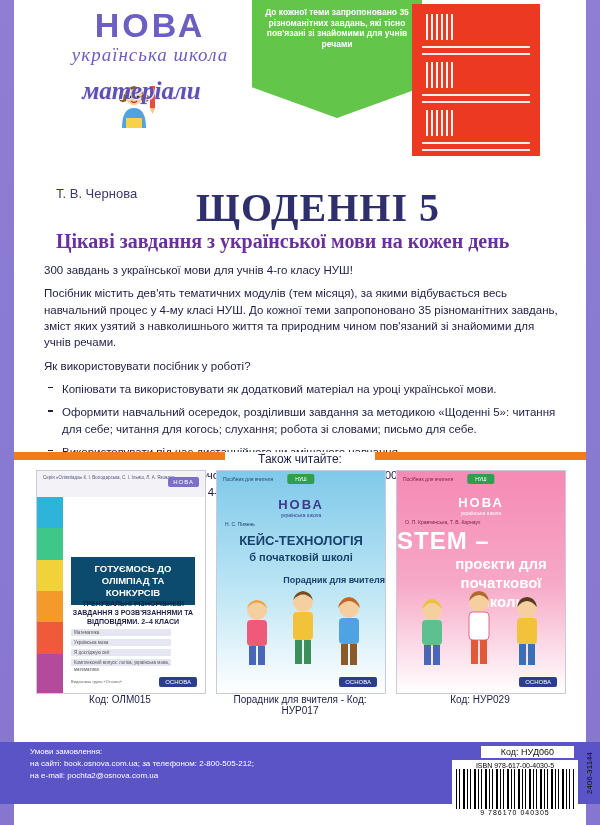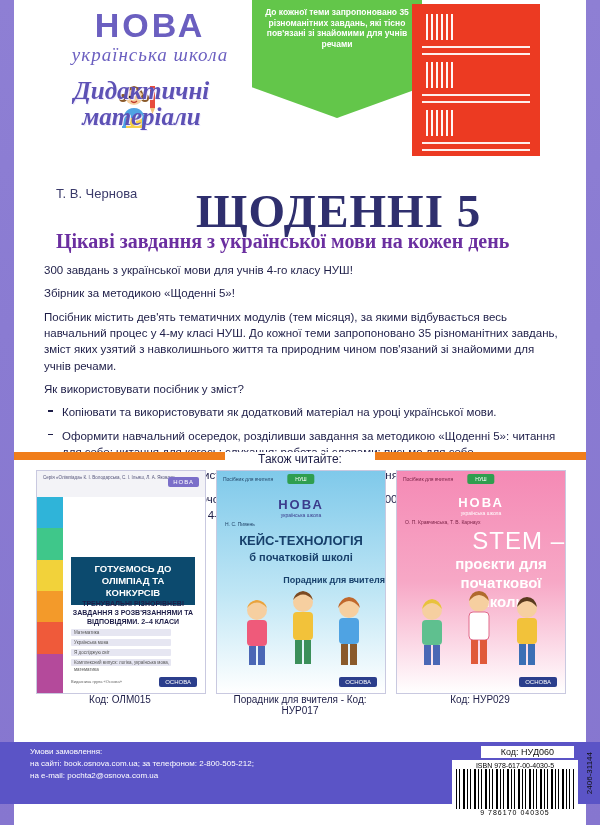--- a/index.html
+++ b/index.html
@@ -75,21 +75,21 @@
   }
   .stamp .sq{
     position:absolute;left:14px;width:30px;height:26px;
     background:repeating-linear-gradient(90deg,#fff 0 2px,transparent 2px 5px);
     opacity:.95;
   }
   
   .title{
     position:absolute;left:182px;top:184px;
     font-family:"Liberation Serif", serif;
-    font-size:47px;font-weight:bold;color:#2f2f6e;letter-spacing:1px;
+    font-size:40px;font-weight:bold;color:#2f2f6e;letter-spacing:1px;
   }
   .subtitle{
     position:absolute;left:42px;top:230px;right:20px;
     font-family:"Liberation Serif", serif;
     font-size:20px;font-weight:bold;color:#6b2fa0;
   }
   
   .body{
     position:absolute;left:30px;right:22px;top:262px;
     color:#1d1d47;font-size:11.5px;line-height:1.42;
@@ -148,21 +148,21 @@
   .c2 .t2{position:absolute;left:0;right:0;top:100px;text-align:right;color:#17406b;font-weight:bold;font-size:9px;}
   .c2 .auth{position:absolute;left:8px;top:50px;font-size:5px;color:#24476b;}
   .c2 .osn{position:absolute;right:8px;bottom:6px;background:#2b3e8c;color:#fff;font-size:6px;padding:2px 6px;border-radius:2px;}
   .kid{position:absolute;bottom:26px;}
   
   .c3{background:linear-gradient(180deg,#f58ab5 0%,#f7a8c6 50%,#ffffff 100%);}
   .c3 .tophdr{position:absolute;left:6px;top:5px;font-size:5px;color:#7b2247;}
   .c3 .gbadge{position:absolute;left:50%;transform:translateX(-50%);top:3px;background:#2f9e4f;color:#fff;font-size:5px;padding:2px 8px;border-radius:2px;}
   .c3 .novab{position:absolute;left:50%;transform:translateX(-50%);top:24px;color:#ffffff;font-weight:bold;font-size:13px;letter-spacing:2px;}
   .c3 .novasub{position:absolute;left:50%;transform:translateX(-50%);top:39px;color:#ffffff;font-size:5px;}
-  .c3 .t1{position:absolute;left:0;right:0;top:56px;text-align:right;color:#ffffff;font-weight:normal;font-size:24px;letter-spacing:1px;}
+  .c3 .t1{position:absolute;left:0;right:0;top:56px;text-align:left;color:#ffffff;font-weight:bold;font-size:24px;letter-spacing:1px;}
   .c3 .t2{position:absolute;left:0;right:0;top:84px;text-align:center;color:#ffffff;font-weight:bold;font-size:15px;line-height:1.25;padding-left:40px;}
   .c3 .auth{position:absolute;left:8px;top:48px;font-size:5px;color:#7b2247;}
   .c3 .osn{position:absolute;right:8px;bottom:6px;background:#2b3e8c;color:#fff;font-size:6px;padding:2px 6px;border-radius:2px;}
   
   .foot-blue{
     position:absolute;left:0;right:0;top:742px;height:62px;background:#5b54c6;
   }
   .foot-text{
     position:absolute;left:30px;top:746px;width:300px;color:#ffffff;font-size:8px;line-height:1.5;
   }
@@ -203,21 +203,20 @@
         <circle cx="13" cy="16" r="4" fill="#8a5a2b"></circle>
         <circle cx="35" cy="16" r="4" fill="#8a5a2b"></circle>
         <circle cx="20" cy="15" r="1.3" fill="#2b2b2b"></circle>
         <circle cx="28" cy="15" r="1.3" fill="#2b2b2b"></circle>
         <path d="M21 19 Q24 22 27 19" stroke="#c0392b" fill="none" stroke-width="1.2"></path>
         <path d="M12 46 Q12 26 24 26 Q36 26 36 46 Z" fill="#4fa3e3"></path>
         <rect x="16" y="36" width="16" height="10" fill="#f7d14a"></rect>
       </svg>
 
       <div class="didact">
-        <div class="d1">Дидактичні</div>
         <div class="d2">матеріали</div>
       </div>
 
       <div class="ribbon">
         <div class="rtext">До кожної теми запропоновано 35 різноманітних завдань, які тісно пов'язані зі знайомими для учнів речами</div>
       </div>
 
       <div class="stamp">
         <div class="sq" style="top:10px"></div>
         <div class="line" style="top:42px"></div>
@@ -230,23 +229,22 @@
         <div class="line" style="top:145px"></div>
       </div>
     </div>
 
     <div class="author">Т. В. Чернова</div>
     <div class="title">ЩОДЕННІ 5</div>
     <div class="subtitle">Цікаві завдання з української мови на кожен день</div>
 
     <div class="body">
       <p>300 завдань з української мови для учнів 4-го класу НУШ!</p>
-      <p>Збірник за методикою «Щоденні 5»!</p>
       <p>Посібник містить дев'ять тематичних модулів (тем місяця), за якими відбувається весь навчальний процес у 4-му класі НУШ. До кожної теми запропоновано 35 різноманітних завдань, зміст яких узятий з навколишнього життя та природним чином пов'язаний зі знайомими для учнів речами.</p>
-      <p>Як використовувати посібник у зміст?</p>
+      <p>Як використовувати посібник у роботі?</p>
       <ul>
         <li>Копіювати та використовувати як додатковий матеріал на уроці української мови.</li>
         <li>Оформити навчальний осередок, розділивши завдання за методикою «Щоденні 5»: читання для себе; читання для когось; слухання; робота зі словами; письмо для себе.</li>
         <li>Використовувати під час дистанційного чи змішаного навчання.</li>
       </ul>
       <p class="indent">Ми впевнені, кожному творчому вчителеві стануть у нагоді 300 різнорівневих завдань з української мови для  учнів 4-го класу НУШ!</p>
     </div>
 
     <div class="band"></div>
     <div class="also">Також читайте:</div>

